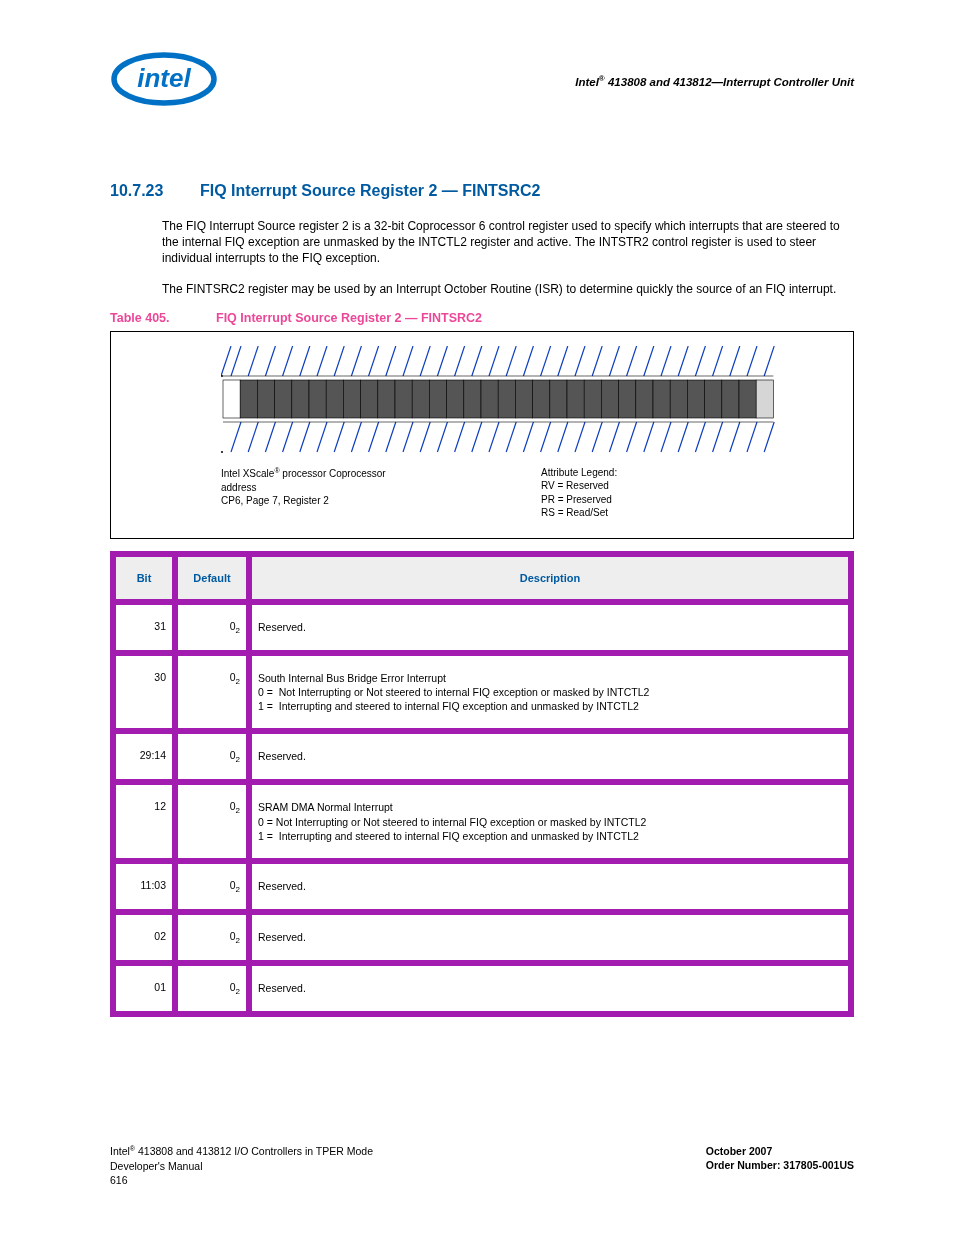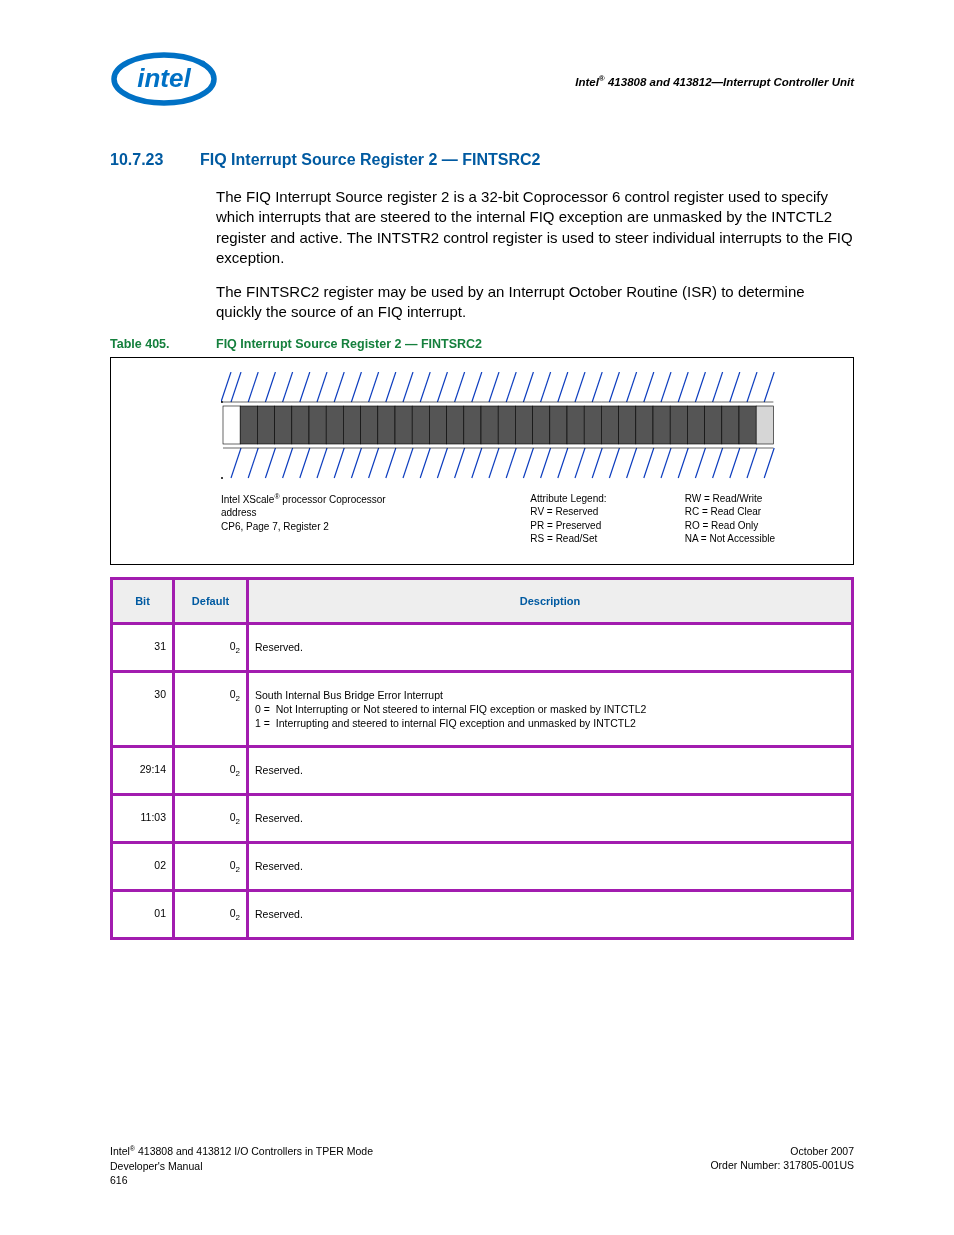--- a/index.html
+++ b/index.html
@@ -27,29 +27,29 @@
     font-style: italic;
     text-align: left;
   }
   .doc-header sup { font-size: 8px; font-style: normal;}
   .section-heading {
     color: #005aa1;
     font-weight: bold;
     font-size: 16px;
     margin-bottom: 18px;
   }
-  .section-heading .num { display:inline-block; width: 90px;}
+  .section-heading .num { display:inline-block; width: 90px; margin-top: 31px;}
   .body-para {
-    margin-left: 106px;
-    font-size: 15px;
+    margin-left: 52px;
+    font-size: 12px;
     line-height: 1.35;
     margin-bottom: 14px;
   }
   .table-caption {
-    color: #15803d;
+    color: #ec4899;
     font-weight: bold;
     font-size: 12.5px;
     margin: 6px 0 6px 0;
   }
   .table-caption .tlabel { display:inline-block; width:106px;}
   .diagram-frame {
     border: 1px solid #000;
     padding: 14px 14px 18px 14px;
     margin-bottom: 0;
   }
@@ -66,21 +66,21 @@
   .legend-col3 { width: 160px;}
   .legend-col1 sup { font-size: 7px;}
   table.bits {
     border-collapse: collapse;
     width: 100%;
     margin-top: 12px;
     font-size: 10.5px;
     table-layout: fixed;
   }
   table.bits th, table.bits td {
-    border: 3px solid #a21caf;
+    border: 6px solid #a21caf;
     padding: 15px 6px;
     text-align: left;
     vertical-align: top;
   }
   table.bits th {
     background: #eeeeee;
     color: #005aa1;
     font-weight: bold;
     text-align: center;
     font-size: 11px;
@@ -91,21 +91,21 @@
     position: absolute;
     bottom: 48px;
     left: 110px;
     right: 100px;
     display: flex;
     justify-content: space-between;
     font-size: 10.5px;
     line-height: 1.35;
   }
   .footer sup { font-size: 7px;}
-  .f-right { text-align: right;}
+  .f-right { text-align: left; font-weight: bold;}
   .desc-multi { line-height: 1.35;}
 </style>
 </head>
 <body>
 
 <div class="header">
   <div class="logo-wrap">
     <svg width="108" height="58" viewBox="0 0 108 58">
       <ellipse cx="54" cy="29" rx="50" ry="24" fill="none" stroke="#0071c5" stroke-width="5.5"></ellipse>
       <text x="54" y="37" text-anchor="middle" font-family="Arial, sans-serif" font-weight="bold" font-size="26" fill="#0071c5" font-style="italic">intel</text>
@@ -310,26 +310,20 @@
       <span>Intel XScale<sup>®</sup> processor Coprocessor</span><br>
       <span>address</span><br>
       <span>CP6, Page 7, Register 2</span>
     </div>
     <div class="legend-col2">
       <span>Attribute Legend:</span><br>
       <span>RV = Reserved</span><br>
       <span>PR = Preserved</span><br>
       <span>RS = Read/Set</span>
     </div>
-    <div class="legend-col3">
-      <span>RW = Read/Write</span><br>
-      <span>RC = Read Clear</span><br>
-      <span>RO = Read Only</span><br>
-      <span>NA = Not Accessible</span>
-    </div>
   </div>
 </div>
 
 <table class="bits">
   <colgroup>
     <col style="width:62px">
     <col style="width:74px">
     <col>
   </colgroup>
   <thead>
@@ -349,20 +343,25 @@
         <td class="c">30</td>
         <td class="c">0<span class="sub2">2</span></td>
         <td class="desc-multi">South Internal Bus Bridge Error Interrupt<br>0 = &nbsp;Not Interrupting or Not steered to internal FIQ exception or masked by INTCTL2<br>1 = &nbsp;Interrupting and steered to internal FIQ exception and unmasked by INTCTL2</td>
       </tr>
       <tr>
         <td class="c">29:14</td>
         <td class="c">0<span class="sub2">2</span></td>
         <td class="desc-multi">Reserved.</td>
       </tr>
       <tr>
+        <td class="c">12</td>
+        <td class="c">0<span class="sub2">2</span></td>
+        <td class="desc-multi">SRAM DMA Normal Interrupt<br>0 = Not Interrupting or Not steered to internal FIQ exception or masked by INTCTL2<br>1 = &nbsp;Interrupting and steered to internal FIQ exception and unmasked by INTCTL2</td>
+      </tr>
+      <tr>
         <td class="c">11:03</td>
         <td class="c">0<span class="sub2">2</span></td>
         <td class="desc-multi">Reserved.</td>
       </tr>
       <tr>
         <td class="c">02</td>
         <td class="c">0<span class="sub2">2</span></td>
         <td class="desc-multi">Reserved.</td>
       </tr>
       <tr>

